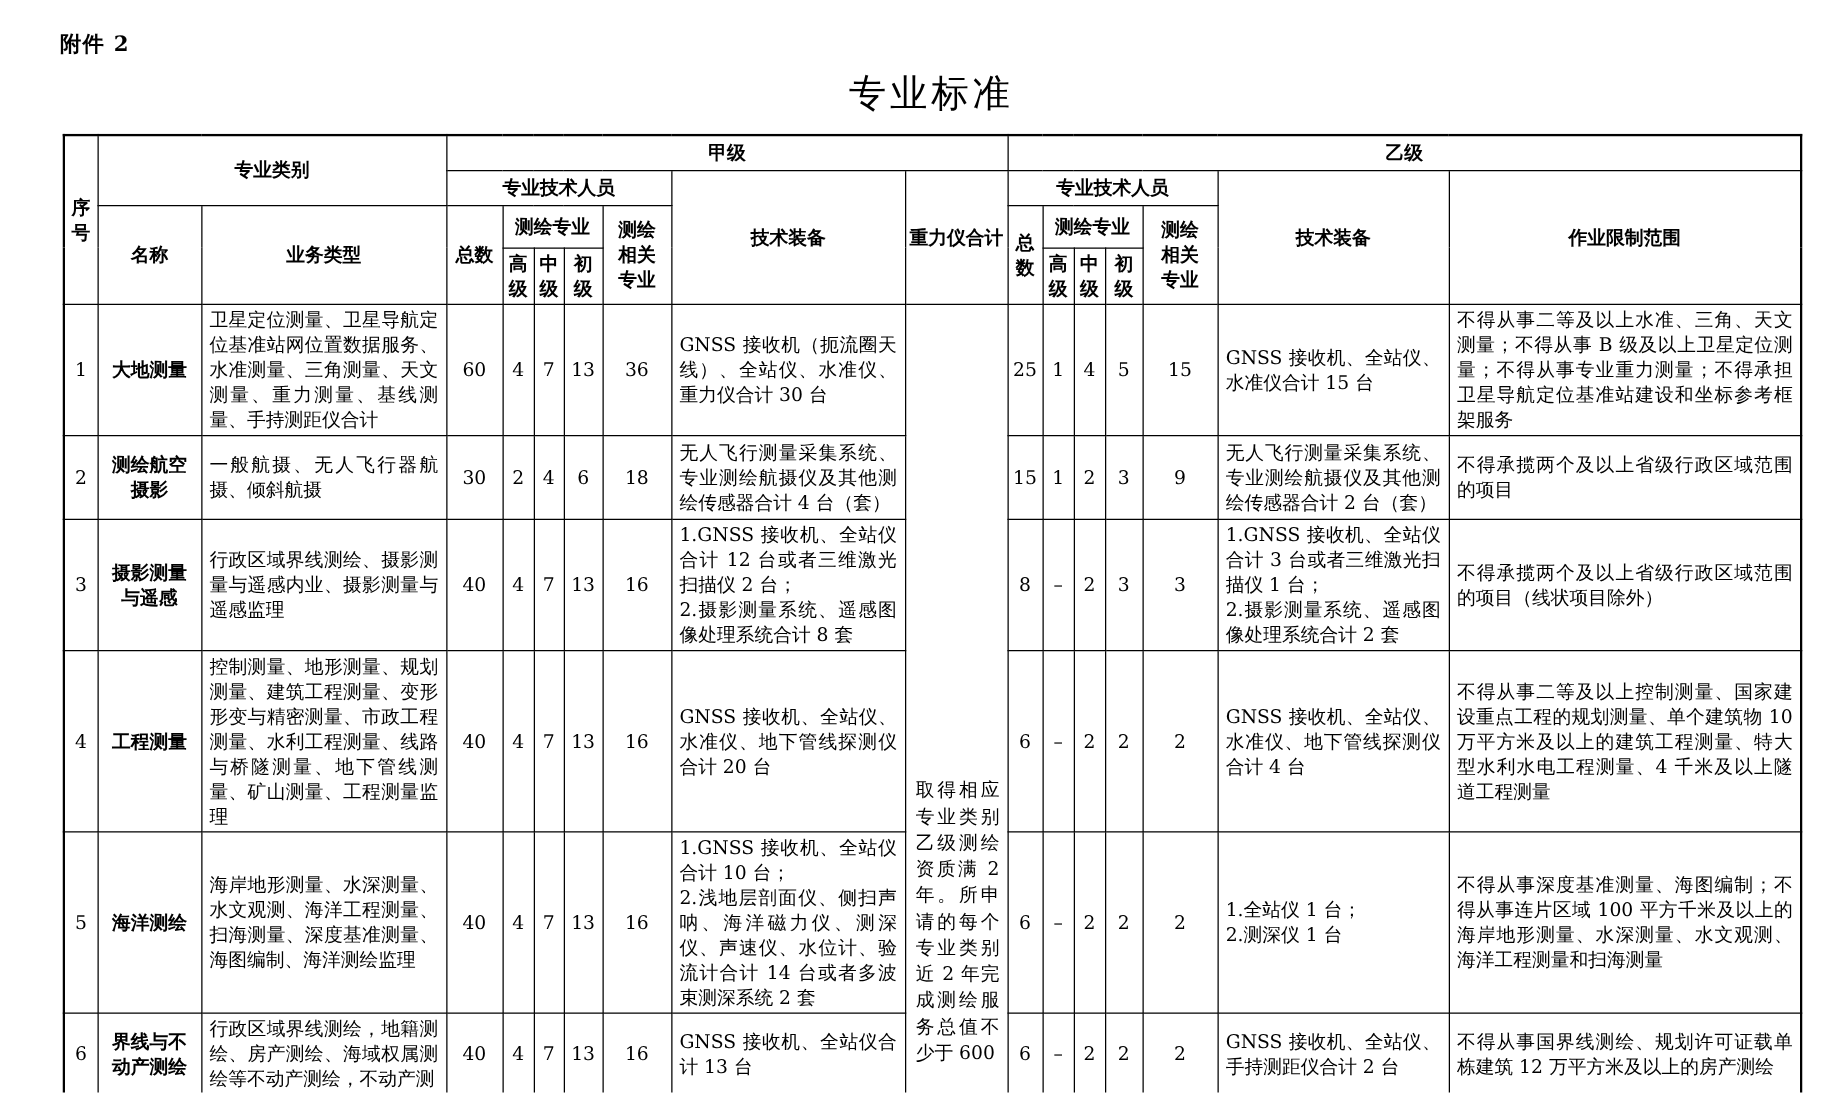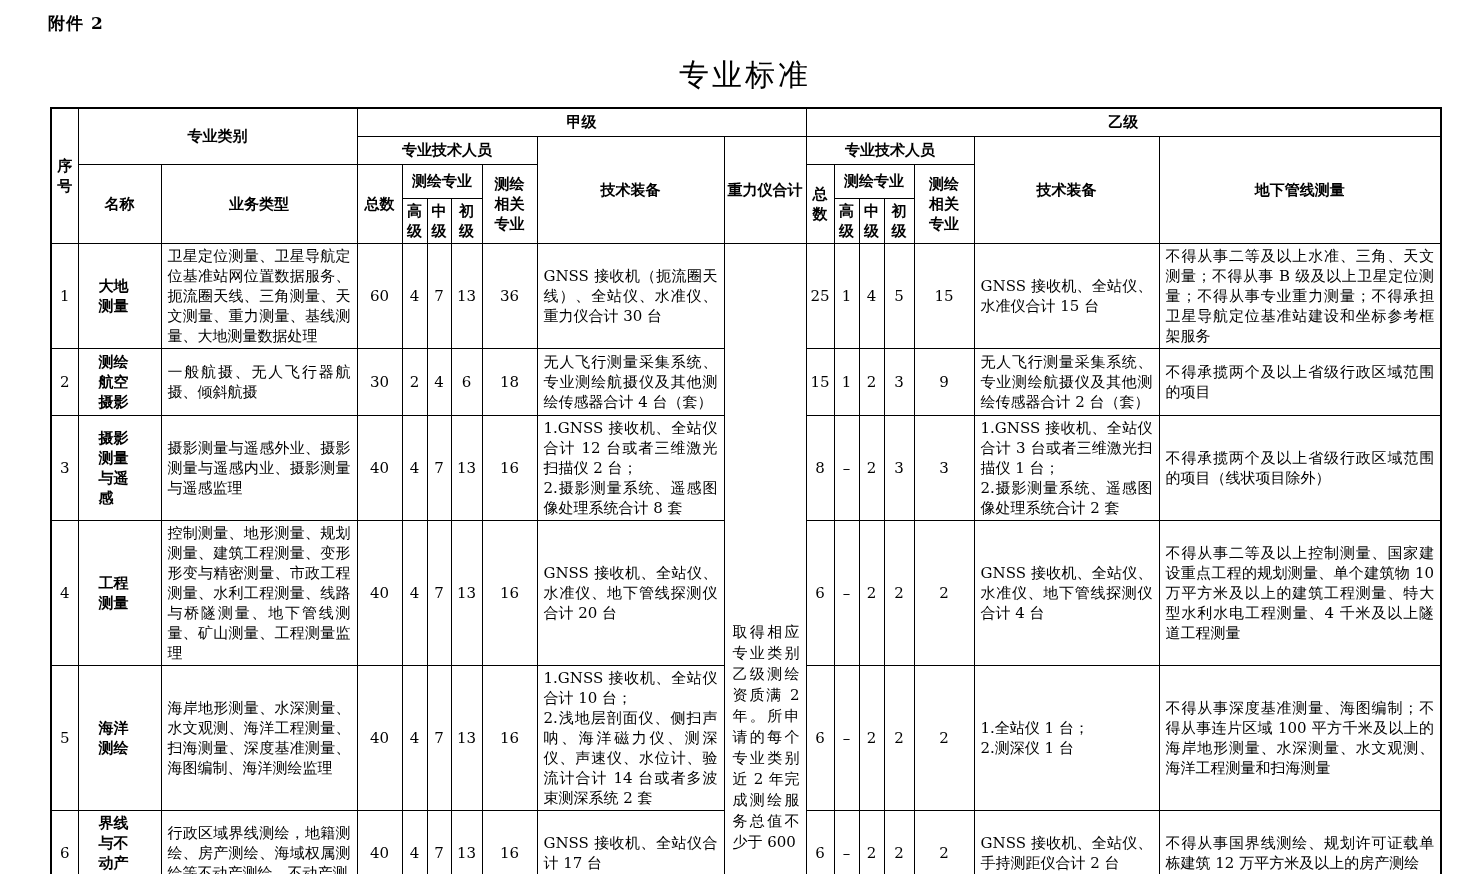--- a/index.html
+++ b/index.html
@@ -2,21 +2,21 @@
 <html><head>
 <meta charset="utf-8">
 <style>
   html,body{margin:0;padding:0;}
   body{
     width:1459px;height:874px;position:relative;overflow:hidden;
     background:#ffffff;color:#000;
     font-family:"DejaVu Serif","Liberation Serif",serif;
   }
   .attachment{
-    position:absolute;left:48px;top:12px;
+    position:absolute;left:48px;top:24px;
     font-size:17px;font-weight:bold;letter-spacing:1px;
   }
   .doc-title{
     position:absolute;left:50px;top:55px;width:1390px;
     text-align:center;font-size:30px;font-weight:normal;letter-spacing:3px;
   }
   .table-wrap{
     position:absolute;left:50px;top:107px;width:1392px;height:767px;overflow:hidden;
   }
   table{
@@ -29,21 +29,21 @@
     padding:2px 3px;
     vertical-align:middle;
     overflow:hidden;
     font-weight:normal;
     word-break:break-all;
   }
   th{text-align:center;font-weight:bold;}
   td.num{text-align:center;padding:0;}
   td.txt{text-align:justify;text-justify:inter-character;padding:2px 6px;}
   td.equip{text-align:justify;text-justify:inter-character;padding:2px 6px;white-space:pre-line;}
-  td.name-cell{text-align:left;font-weight:bold;padding:2px 20px;}
+  td.name-cell{text-align:center;font-weight:bold;padding:2px 8px;}
   td.perf{
     vertical-align:top;text-align:justify;text-justify:inter-character;
     padding:378px 6px 2px 8px;line-height:21px;margin-top:43px;
   }
   th.pad-sm{padding:2px 9px;margin-top:28px;}
   tr.hr1{height:28px;}
   tr.hr2{height:28px;}
   tr.hr3{height:34px;}
   tr.hr4{height:42px;}
   tr.r1{height:105px;}
@@ -87,21 +87,21 @@
     <th colspan="2" rowspan="2">专业类别</th>
     <th colspan="7">甲级</th>
     <th colspan="7">乙级</th>
   </tr>
   <tr class="hr2">
     <th colspan="5">专业技术人员</th>
     <th rowspan="3">技术装备</th>
     <th rowspan="3">重力仪合计</th>
     <th colspan="5">专业技术人员</th>
     <th rowspan="3">技术装备</th>
-    <th rowspan="3">地下管线测量</th>
+    <th rowspan="3">作业限制范围</th>
   </tr>
   <tr class="hr3">
     <th rowspan="2">名称</th>
     <th rowspan="2">业务类型</th>
     <th rowspan="2">总数</th>
     <th colspan="3">测绘专业</th>
     <th rowspan="2" class="pad-sm">测绘相关专业</th>
     <th rowspan="2">总数</th>
     <th colspan="3">测绘专业</th>
     <th rowspan="2" class="pad-sm">测绘相关专业</th>
@@ -111,21 +111,21 @@
     <th>中级</th>
     <th>初级</th>
     <th>高级</th>
     <th>中级</th>
     <th>初级</th>
   </tr>
 
   <tr class="r1">
     <td class="num">1</td>
     <td class="name-cell">大地测量</td>
-    <td class="txt">卫星定位测量、卫星导航定位基准站网位置数据服务、扼流圈天线、三角测量、天文测量、重力测量、基线测量、大地测量数据处理</td>
+    <td class="txt">卫星定位测量、卫星导航定位基准站网位置数据服务、水准测量、三角测量、天文测量、重力测量、基线测量、手持测距仪合计</td>
     <td class="num">60</td>
     <td class="num">4</td>
     <td class="num">7</td>
     <td class="num">13</td>
     <td class="num">36</td>
     <td class="equip">GNSS 接收机（扼流圈天线）、全站仪、水准仪、重力仪合计 30 台</td>
     <td class="perf" rowspan="6">取得相应专业类别乙级测绘资质满 2 年。所申请的每个专业类别近 2 年完成测绘服务总值不少于 600</td>
     <td class="num">25</td>
     <td class="num">1</td>
     <td class="num">4</td>
@@ -150,21 +150,21 @@
     <td class="num">2</td>
     <td class="num">3</td>
     <td class="num">9</td>
     <td class="equip">无人飞行测量采集系统、专业测绘航摄仪及其他测绘传感器合计 2 台（套）</td>
     <td class="txt">不得承揽两个及以上省级行政区域范围的项目</td>
   </tr>
 
   <tr class="r3">
     <td class="num">3</td>
     <td class="name-cell">摄影测量与遥感</td>
-    <td class="txt">摄影测量与遥感外业、摄影测量与遥感内业、摄影测量与遥感监理</td>
+    <td class="txt">行政区域界线测绘、摄影测量与遥感内业、摄影测量与遥感监理</td>
     <td class="num">40</td>
     <td class="num">4</td>
     <td class="num">7</td>
     <td class="num">13</td>
     <td class="num">16</td>
     <td class="equip">1.GNSS 接收机、全站仪合计 12 台或者三维激光扫描仪 2 台；
 2.摄影测量系统、遥感图像处理系统合计 8 套</td>
     <td class="num">8</td>
     <td class="num">–</td>
     <td class="num">2</td>
@@ -217,21 +217,21 @@
 
   <tr class="r6">
     <td class="num">6</td>
     <td class="name-cell">界线与不动产测绘</td>
     <td class="txt">行政区域界线测绘，地籍测绘、房产测绘、海域权属测绘等不动产测绘，不动产测</td>
     <td class="num">40</td>
     <td class="num">4</td>
     <td class="num">7</td>
     <td class="num">13</td>
     <td class="num">16</td>
-    <td class="equip">GNSS 接收机、全站仪合计 17 台</td>
+    <td class="equip">GNSS 接收机、全站仪合计 13 台</td>
     <td class="num">6</td>
     <td class="num">–</td>
     <td class="num">2</td>
     <td class="num">2</td>
     <td class="num">2</td>
     <td class="equip">GNSS 接收机、全站仪、手持测距仪合计 2 台</td>
     <td class="txt">不得从事国界线测绘、规划许可证载单栋建筑 12 万平方米及以上的房产测绘</td>
   </tr>
 </tbody>
     </table>

